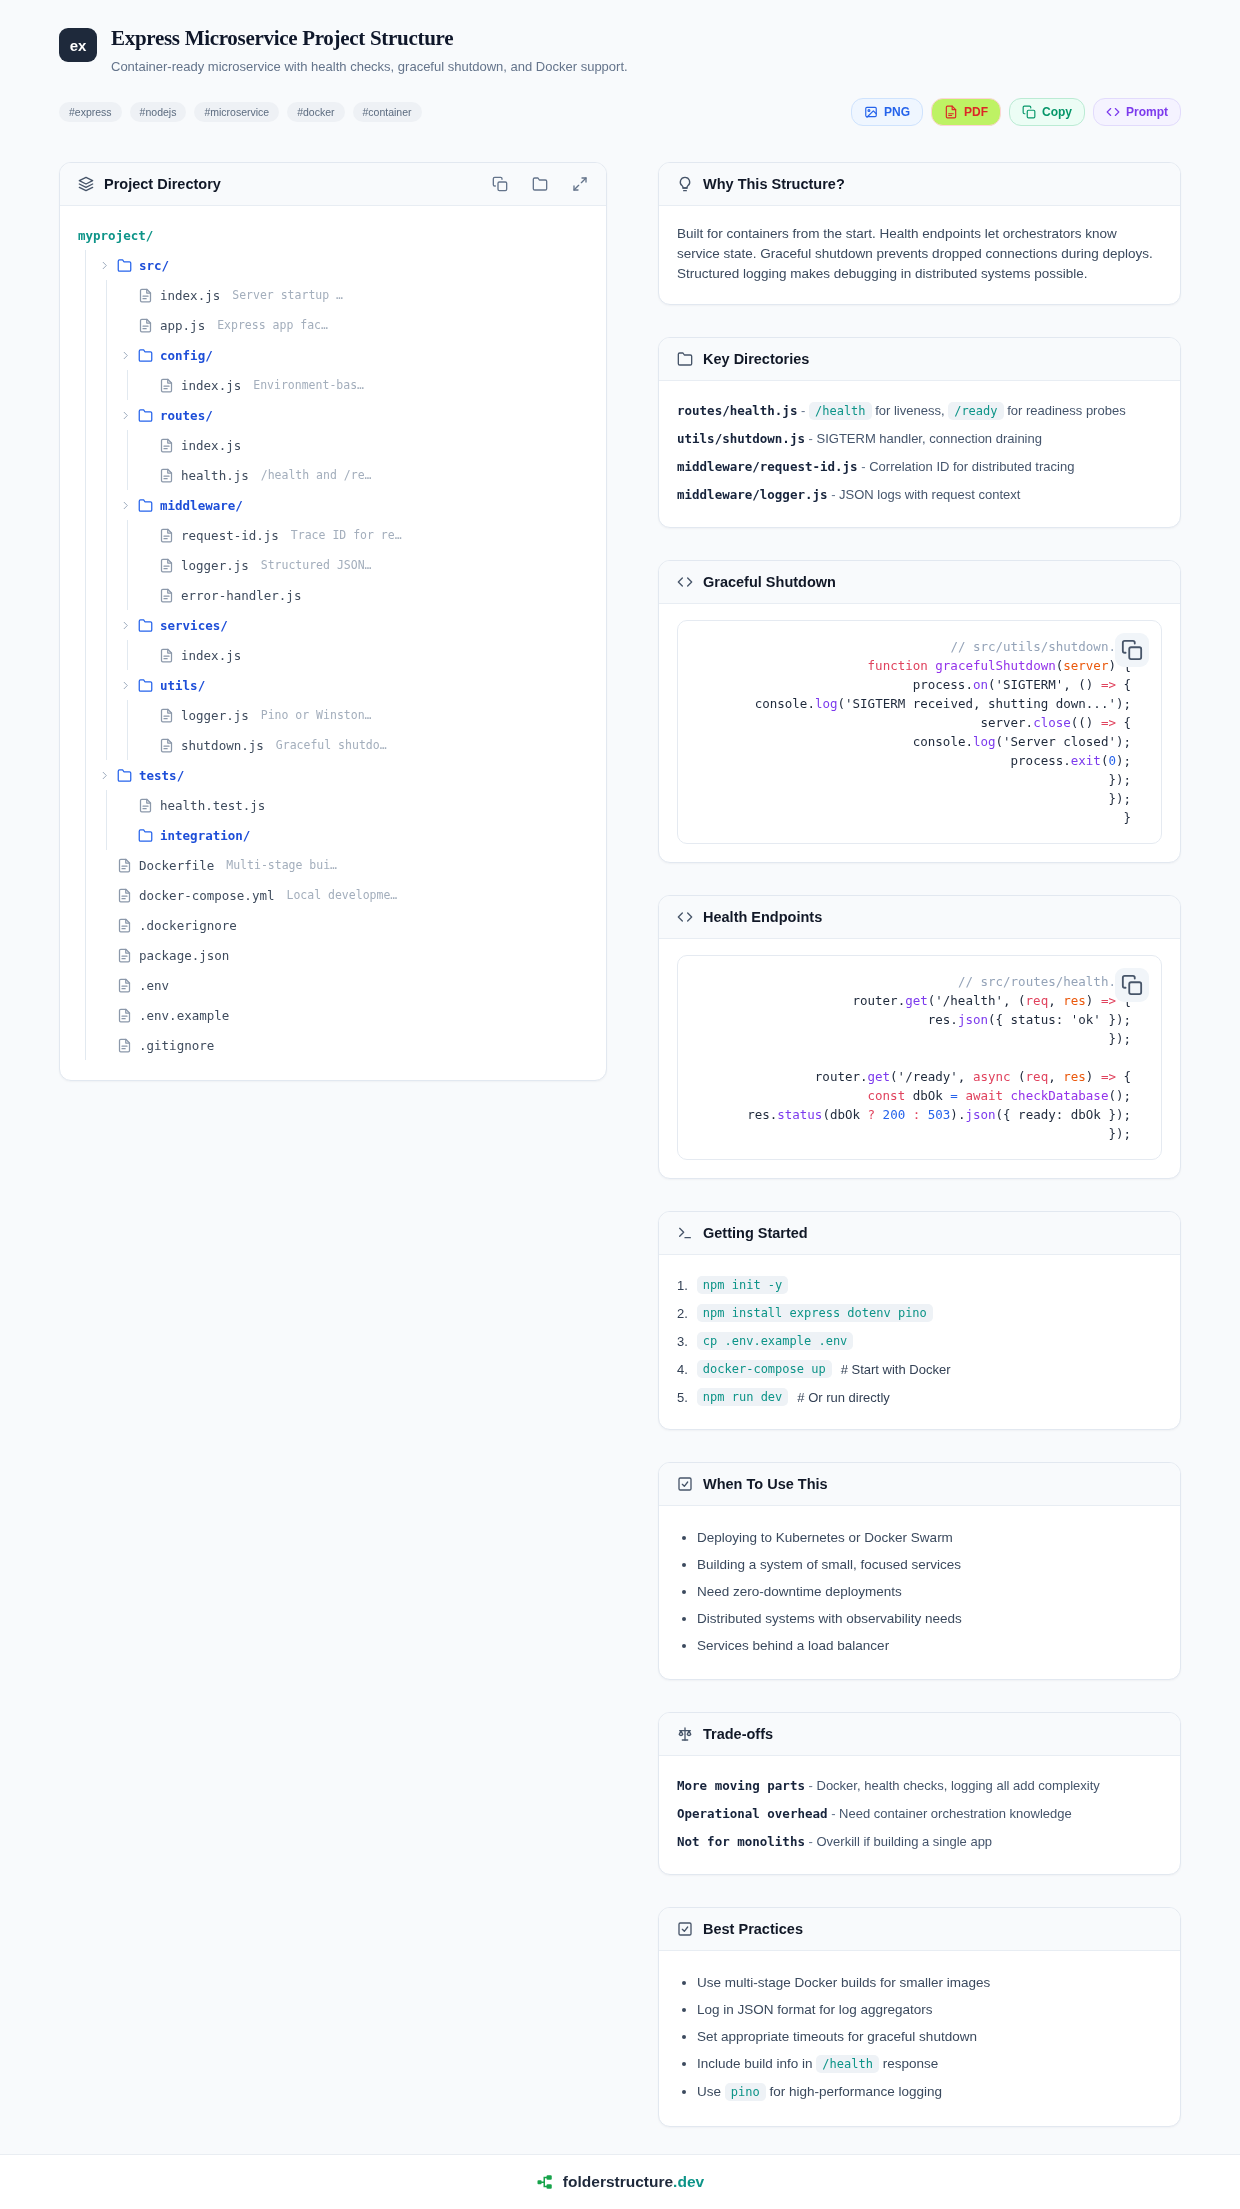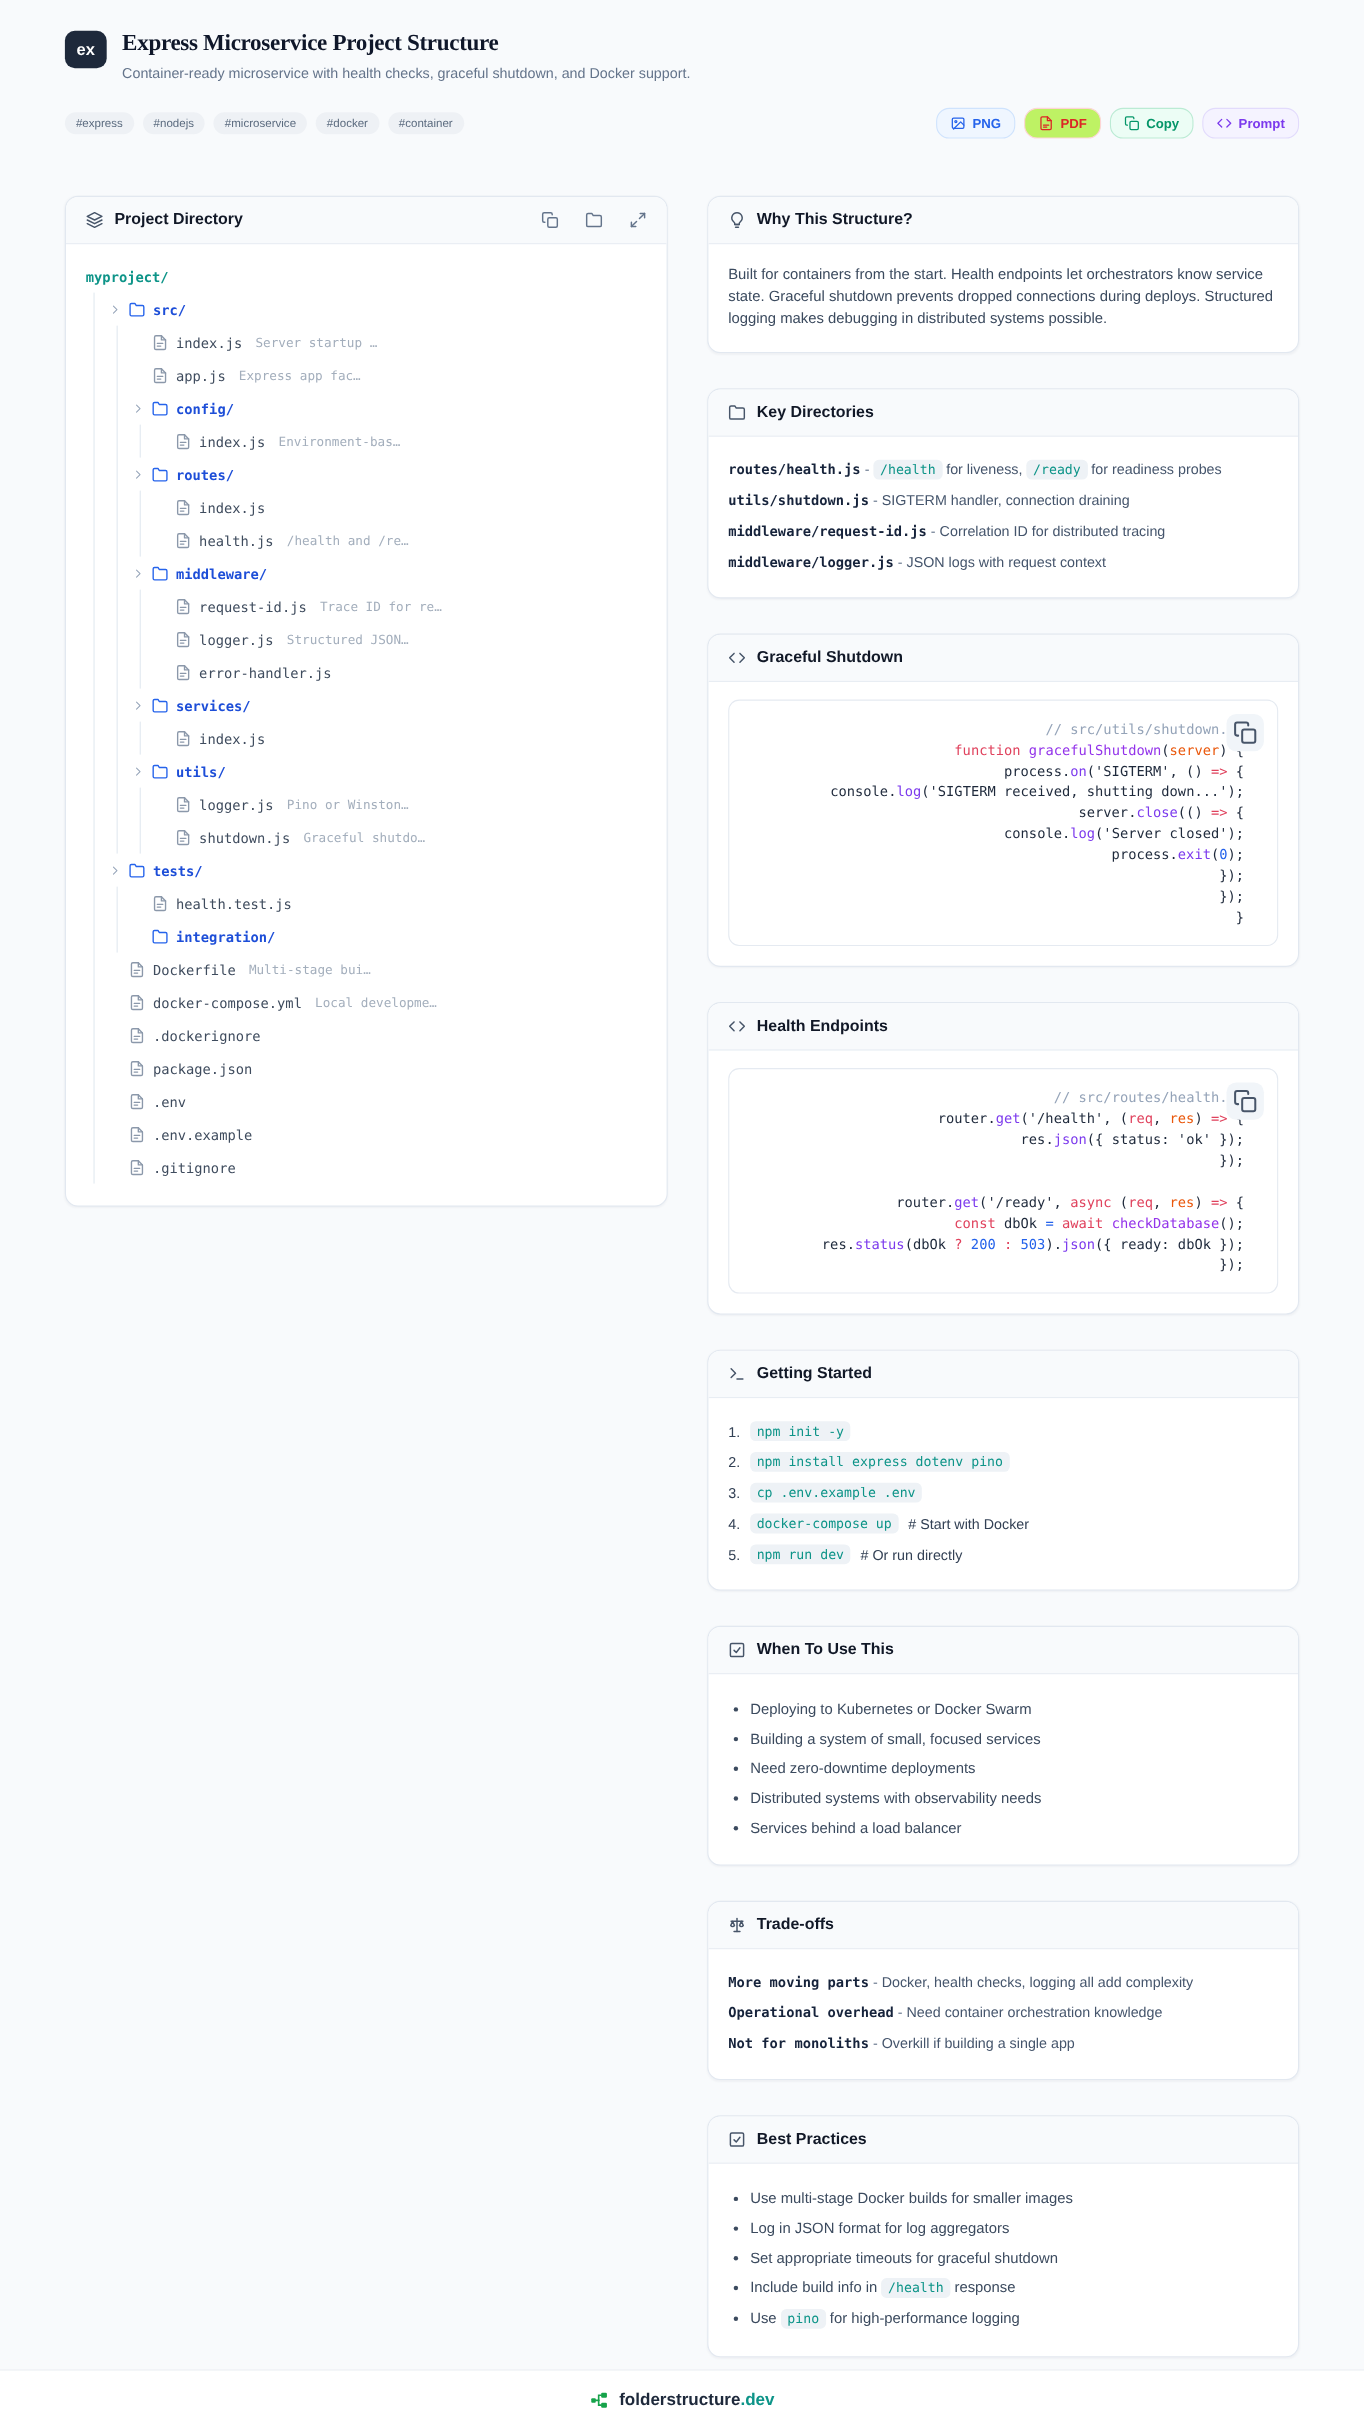--- a/index.html
+++ b/index.html
@@ -31,21 +31,21 @@
     padding: 6px 12px; border-radius: 12px; border: 1px solid; cursor: pointer;
     font-family: "Liberation Sans", sans-serif; background: none;
   }
   .btn .icn { width: 14px; height: 14px; }
   .btn-blue   { background:#eff6ff; border-color:#cfe3fd; color:#2563eb; }
   .btn-red    { background:#bef264; border-color:#fdd5d5; color:#dc2626; }
   .btn-green  { background:#ecfdf5; border-color:#bbebd4; color:#059669; }
   .btn-purple { background:#f5f3ff; border-color:#e2dbfc; color:#7c3aed; }
 
   
-  .main { display: flex; gap: 36px; margin-top: 52px; }
+  .main { display: flex; gap: 51px; margin-top: 36px; }
   .card {
     background: #fff; border: 1px solid #e2e8f0; border-radius: 12px;
     box-shadow: 0 1px 2px rgba(15,23,42,.04); overflow: hidden;
   }
   .tree-card { width: 548px; flex: none; align-self: flex-start; }
   .right-col { flex: 1; display: flex; flex-direction: column; gap: 32px; min-width: 0; }
 
   .card-head {
     display: flex; align-items: center; gap: 10px; padding: 13px 18px;
     background: #f8fafc; border-bottom: 1px solid #e8edf3;

